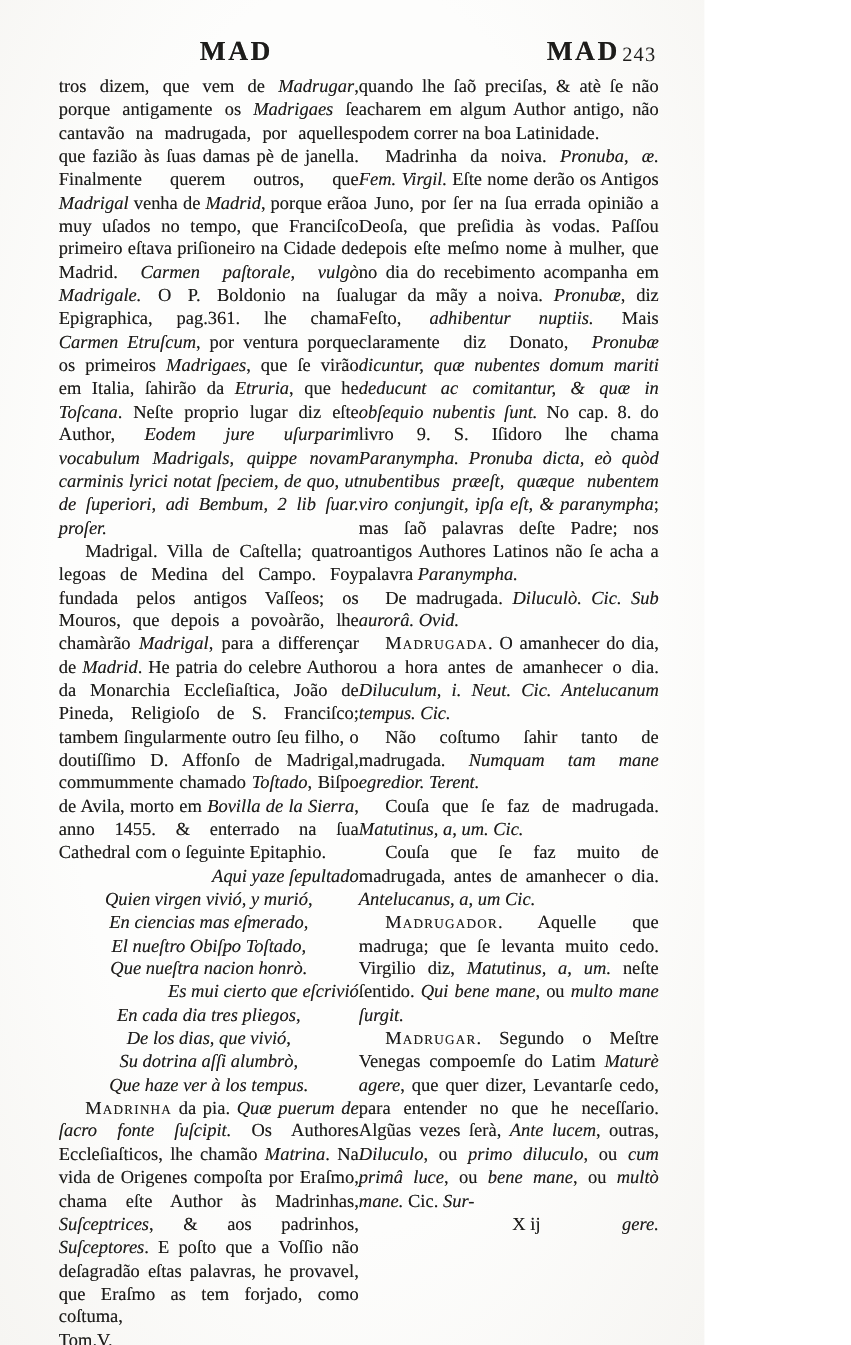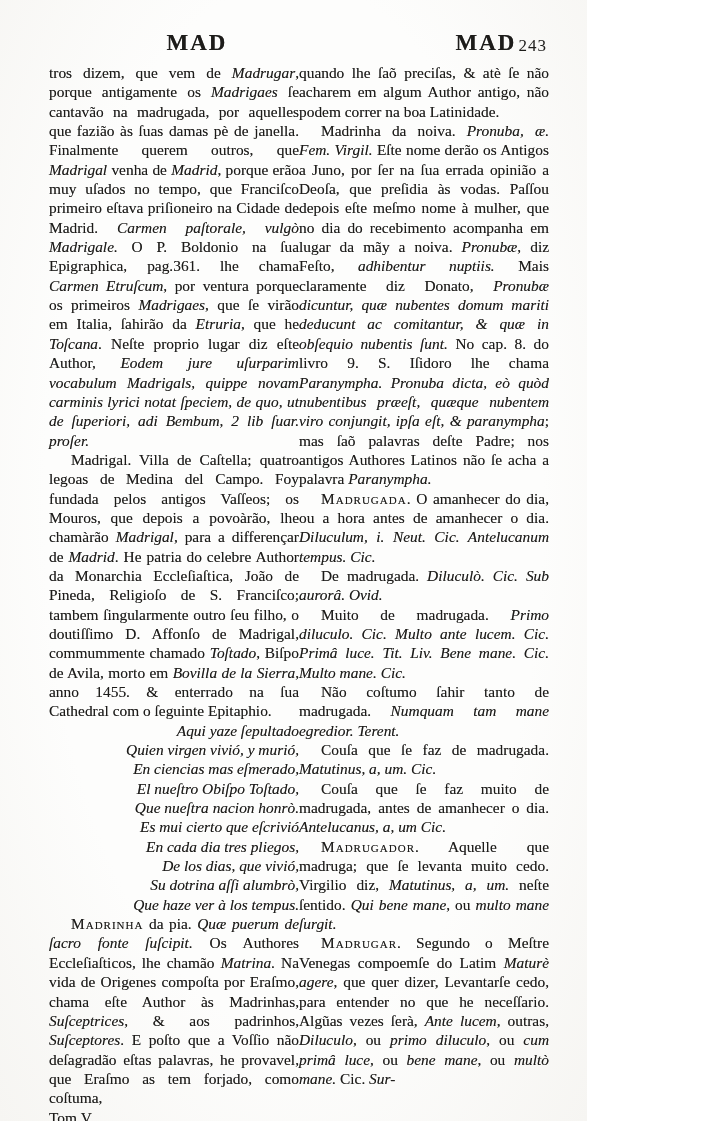--- a/index.html
+++ b/index.html
@@ -42,21 +42,21 @@
   .col {
     flex: 1 1 50%;
     font-size: 15.4px;
     line-height: 19.35px;
     text-align: justify;
     text-shadow: 0 0 0.45px rgba(20,20,20,0.5);
   }
   .col p { margin: 0; }
   .par-cont   { text-indent: 0; }
   .par-ind    { text-indent: 22px; }
-  .par-verse  { font-style: italic; margin-left: 36px; text-align: right; }
+  .par-verse  { font-style: italic; margin-left: 36px; text-align: center; }
   .par-verse1 { font-style: italic; margin-left: 52px; text-align: right; }
   .par-tom    { margin-left: 52px; text-align: left; }
   .par-sig    { display: flex; text-align: left; }
   .par-sig .s0 { flex: 1 1 auto; text-align: center; padding-left: 60px; }
   .par-sig .s1 { font-style: italic; text-align: right; }
   .i  { font-style: italic; }
   .sc { font-variant: small-caps; letter-spacing: 1px; }
 </style>
 </head>
 <body>
@@ -82,24 +82,27 @@
         <p class="par-verse"><span>En cada dia tres pliegos,</span></p>
         <p class="par-verse"><span>De los dias, que vivió,</span></p>
         <p class="par-verse"><span>Su dotrina aſſi alumbrò,</span></p>
         <p class="par-verse"><span>Que haze ver à los tempus.</span></p>
         <p class="par-ind"><span class="sc">Madrinha</span><span> da pia. </span><span class="i">Quæ puerum de ſacro fonte ſuſcipit.</span><span> Os Authores Eccleſiaſticos, lhe chamão </span><span class="i">Matrina</span><span>. Na vida de Origenes compoſta por Eraſmo, chama eſte Author às Madrinhas, </span><span class="i">Suſceptrices</span><span>, &amp; aos padrinhos, </span><span class="i">Suſceptores</span><span>. E poſto que a Voſſio não deſagradão eſtas palavras, he provavel, que Eraſmo as tem forjado, como coſtuma,</span></p>
         <p class="par-tom"><span>Tom.V.</span></p>
       </div>
     <div class="col">
         <p class="par-cont"><span>quando lhe ſaõ preciſas, &amp; atè ſe não acharem em algum Author antigo, não podem correr na boa Latinidade.</span></p>
         <p class="par-ind"><span>Madrinha da noiva. </span><span class="i">Pronuba, æ. Fem. Virgil.</span><span> Eſte nome derão os Antigos a Juno, por ſer na ſua errada opinião a Deoſa, que preſidia às vodas. Paſſou depois eſte meſmo nome à mulher, que no dia do recebimento acompanha em lugar da mãy a noiva. </span><span class="i">Pronubæ</span><span>, diz Feſto, </span><span class="i">adhibentur nuptiis.</span><span> Mais claramente diz Donato, </span><span class="i">Pronubæ dicuntur, quæ nubentes domum mariti deducunt ac comitantur, &amp; quæ in obſequio nubentis ſunt.</span><span> No cap. 8. do livro 9. S. Iſidoro lhe chama </span><span class="i">Paranympha. Pronuba dicta, eò quòd nubentibus præeſt, quæque nubentem viro conjungit, ipſa eſt, &amp; paranympha</span><span>; mas ſaõ palavras deſte Padre; nos antigos Authores Latinos não ſe acha a palavra </span><span class="i">Paranympha.</span></p>
+        <p class="par-ind"><span>De madrugada. </span><span class="i">Diluculò. Cic. Sub aurorâ. Ovid.</span></p>
         <p class="par-ind"><span class="sc">Madrugada</span><span>. O amanhecer do dia, ou a hora antes de amanhecer o dia. </span><span class="i">Diluculum, i. Neut. Cic. Antelucanum tempus. Cic.</span></p>
-        <p class="par-ind"><span>De madrugada. </span><span class="i">Diluculò. Cic. Sub aurorâ. Ovid.</span></p>
-        <p class="par-ind"><span>Muito de madrugada. </span><span class="i">Primo diluculo. Cic. Multo ante lucem. Cic. Primâ luce. Tit. Liv. Bene mane. Cic. Multo mane. Cic.</span></p>
         <p class="par-ind"><span>Não coſtumo ſahir tanto de madrugada. </span><span class="i">Numquam tam mane egredior. Terent.</span></p>
         <p class="par-ind"><span>Couſa que ſe faz de madrugada. </span><span class="i">Matutinus, a, um. Cic.</span></p>
         <p class="par-ind"><span>Couſa que ſe faz muito de madrugada, antes de amanhecer o dia. </span><span class="i">Antelucanus, a, um Cic.</span></p>
         <p class="par-ind"><span class="sc">Madrugador</span><span>. Aquelle que madruga; que ſe levanta muito cedo. Virgilio diz, </span><span class="i">Matutinus, a, um.</span><span> neſte ſentido. </span><span class="i">Qui bene mane</span><span>, ou </span><span class="i">multo mane ſurgit.</span></p>
         <p class="par-ind"><span class="sc">Madrugar</span><span>. Segundo o Meſtre Venegas compoemſe do Latim </span><span class="i">Maturè agere</span><span>, que quer dizer, Levantarſe cedo, para entender no que he neceſſario. Algũas vezes ſerà, </span><span class="i">Ante lucem</span><span>, outras, </span><span class="i">Diluculo</span><span>, ou </span><span class="i">primo diluculo</span><span>, ou </span><span class="i">cum primâ luce</span><span>, ou </span><span class="i">bene mane</span><span>, ou </span><span class="i">multò mane.</span><span> Cic. </span><span class="i">Sur-</span></p>
+        <p class="par-sig">
+          <span class="s0">X ij</span>
+          <span class="i s1">gere.</span>
+        </p>
       </div>
   </div>
 
 </div>
 
 </body></html>

